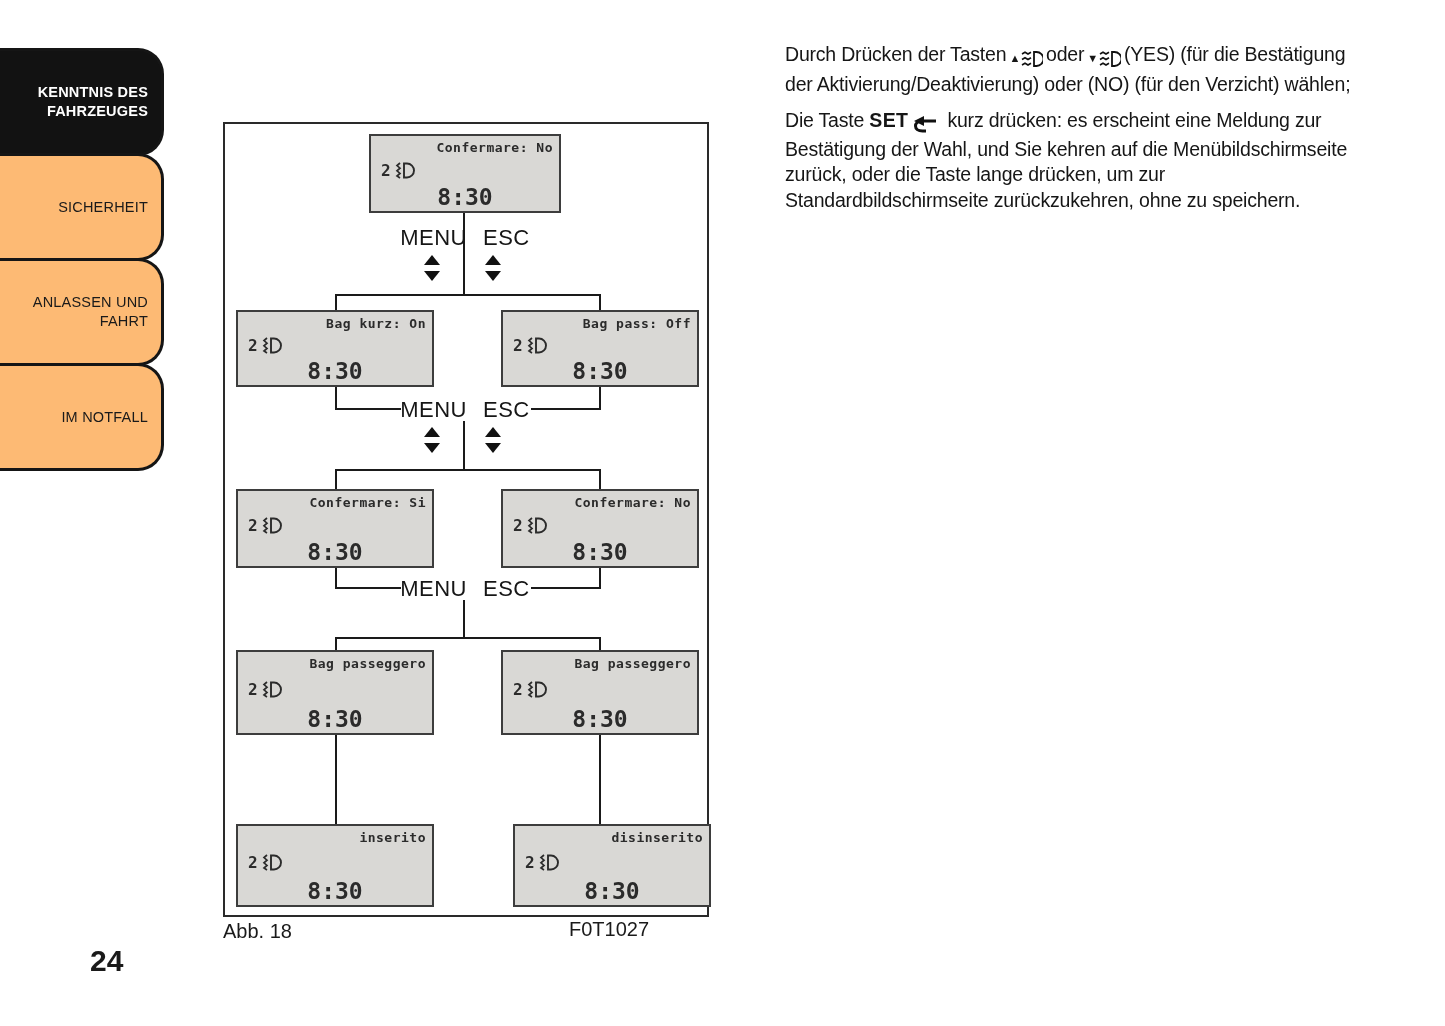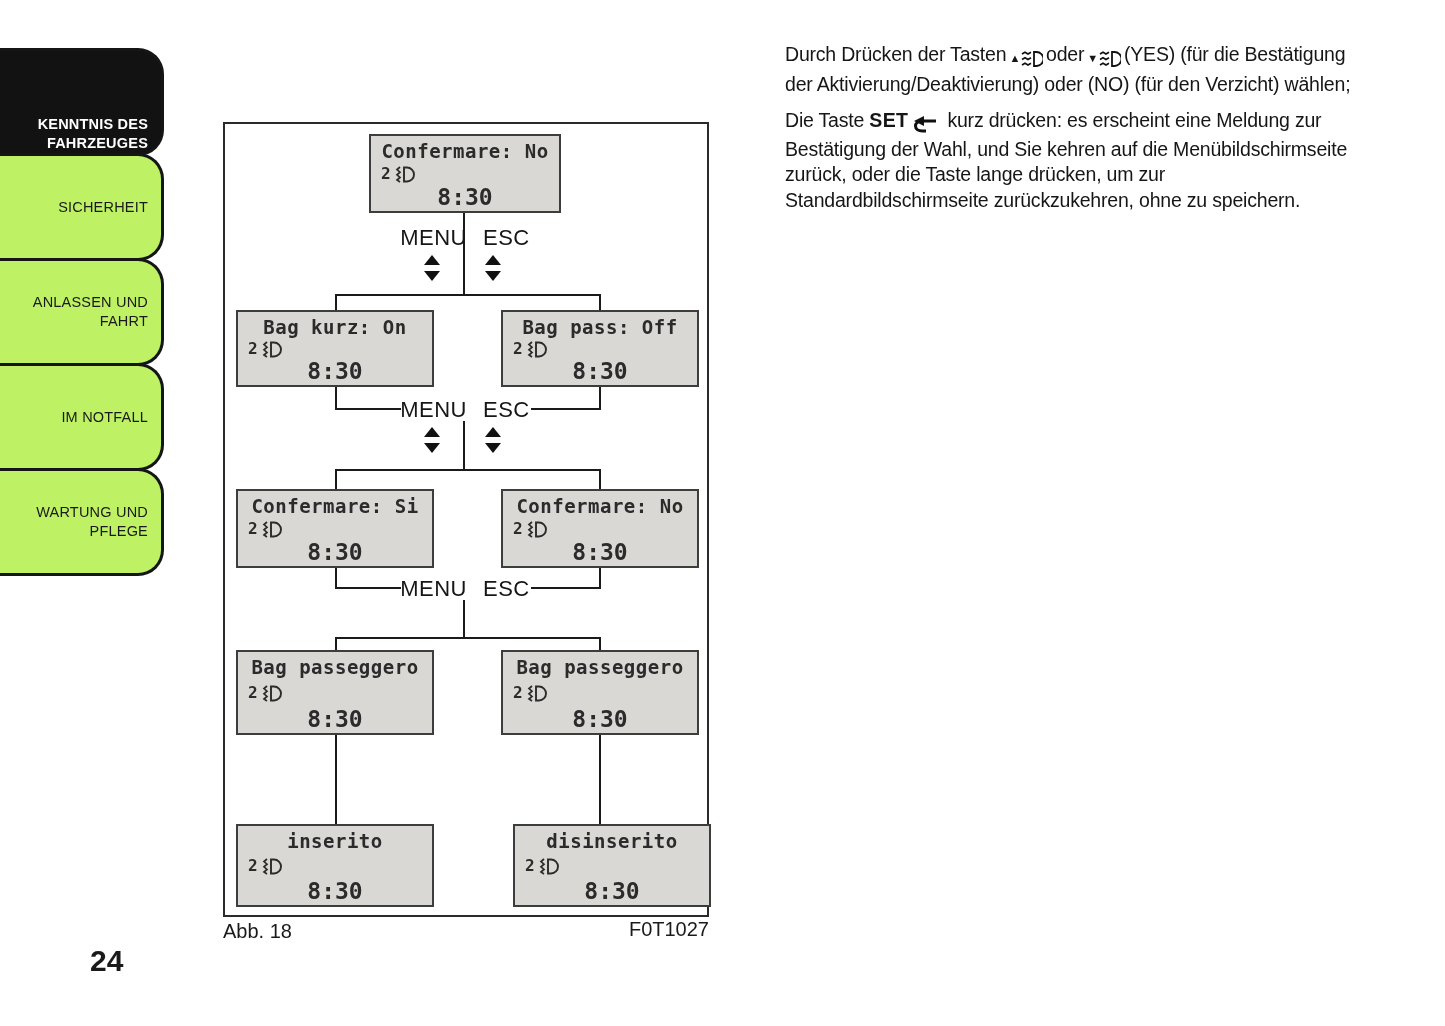--- a/index.html
+++ b/index.html
@@ -1,56 +1,56 @@
 <!DOCTYPE html>
 <html><head>
 <meta charset="utf-8">
 <style>
   html,body{margin:0;padding:0;background:#ffffff;}
   .page{position:relative;width:1445px;height:1026px;background:#fff;overflow:hidden;
         font-family:"Liberation Sans",sans-serif;color:#1a1a1a;}
 
   
   .tabs{position:absolute;left:0;top:48px;width:164px;}
-  .tab{box-sizing:border-box;width:164px;height:108px;background:#bef264;
+  .tab{box-sizing:border-box;width:164px;height:108px;background:#fdba74;
        border:3px solid #151515;border-left:none;border-radius:0 26px 26px 0;
        margin-top:-3px;display:flex;align-items:center;justify-content:flex-end;}
   .tab:first-child{margin-top:0;}
   .tab .lbl{width:132px;text-align:right;padding-right:13px;font-size:14.5px;
             line-height:19px;letter-spacing:.2px;color:#1a1a1a;}
-  .tab.active{background:#121212;align-items:flex-end;}
+  .tab.active{background:#121212;}
   .tab.active .lbl{color:#ffffff;font-weight:bold;}
   .pagenum{position:absolute;left:90px;top:944px;font-size:30px;font-weight:bold;}
 
   
   .frame{position:absolute;left:223px;top:122px;width:486px;height:795px;
          border:2px solid #2a2a2a;box-sizing:border-box;}
   .ln{position:absolute;background:#1a1a1a;}
 
   .screen{position:absolute;box-sizing:border-box;background:#d9d8d5;
           border:2px solid #3d3d3d;display:flex;flex-direction:column;
           justify-content:space-between;padding:4px 6px 3px 6px;
           font-family:"DejaVu Sans Mono",monospace;color:#2b2b2b;}
-  .screen .title{text-align:center;font-weight:bold;font-size:19px;
+  .screen .title{text-align:right;font-weight:bold;font-size:13px;
                  letter-spacing:.5px;white-space:nowrap;}
   .screen .gearrow{display:flex;align-items:center;gap:1px;margin-left:4px;
                    font-weight:bold;font-size:16px;line-height:14px;}
   .screen .clock{text-align:center;font-weight:bold;font-size:23px;line-height:22px;}
 
   .menuesc{position:absolute;left:0;width:480px;display:flex;justify-content:center;
            gap:16px;font-size:22px;letter-spacing:.5px;color:#161616;}
   .arrowpair{position:absolute;width:16px;display:flex;flex-direction:column;
              align-items:center;}
   .tri-up{width:0;height:0;border-left:8px solid transparent;
           border-right:8px solid transparent;border-bottom:10px solid #111;}
   .tri-down{width:0;height:0;border-left:8px solid transparent;
             border-right:8px solid transparent;border-top:10px solid #111;margin-top:6px;}
 
   .caption{position:absolute;left:223px;top:920px;font-size:20px;}
-  .figcode{position:absolute;left:569px;top:918px;width:140px;text-align:right;font-size:20px;}
+  .figcode{position:absolute;left:569px;top:918px;width:140px;font-size:20px;}
 
   
   .textcol{position:absolute;left:785px;top:42px;width:588px;font-size:19.5px;
            line-height:25.5px;letter-spacing:-0.2px;color:#161616;}
   .textcol p{margin:0 0 11px 0;}
   .inl-ic{display:inline-block;vertical-align:-3px;margin:0 3px;}
   .tri-txt{font-size:11px;vertical-align:2px;margin-right:1px;}
   .setword{font-weight:bold;letter-spacing:.3px;}
 
   svg{display:block;}
@@ -65,23 +65,20 @@
       <div class="lbl">KENNTNIS DES FAHRZEUGES</div>
     </div>
     <div class="tab">
       <div class="lbl">SICHERHEIT</div>
     </div>
     <div class="tab">
       <div class="lbl">ANLASSEN UND FAHRT</div>
     </div>
     <div class="tab">
       <div class="lbl">IM NOTFALL</div>
-    </div>
-    <div class="tab">
-      <div class="lbl">WARTUNG UND PFLEGE</div>
     </div>
   </div>
   <div class="pagenum">24</div>
 
   <div class="frame">
 
     <div class="screen" style="left:144px;top:10px;width:192px;height:79px;">
       <div class="title">Confermare: No</div>
       <div class="gearrow">
         <span>2</span>

